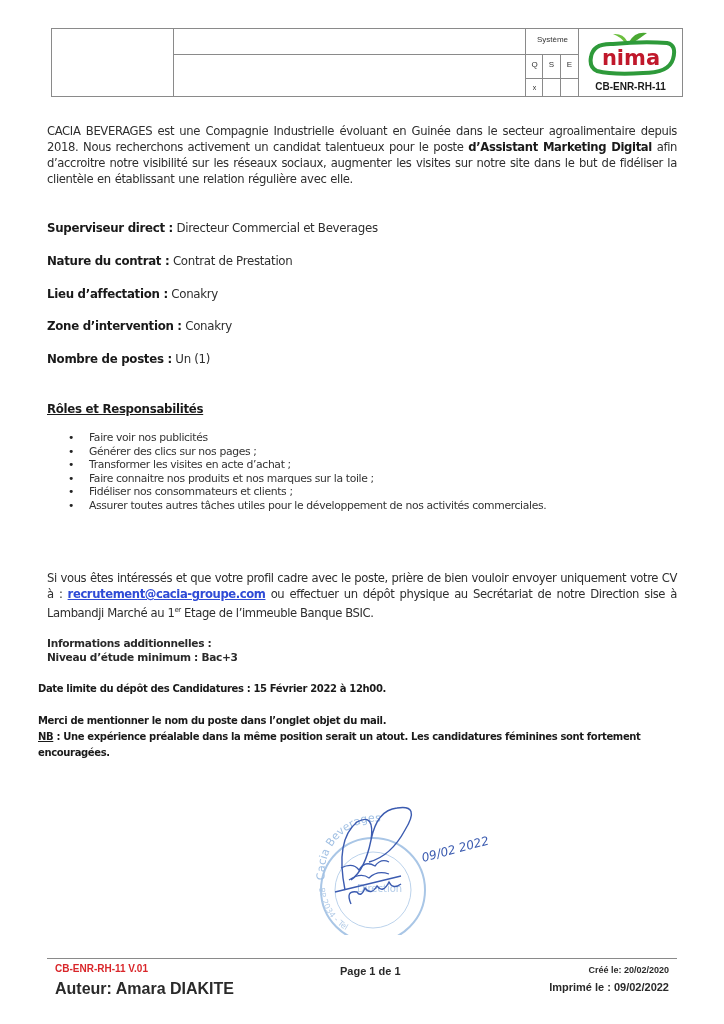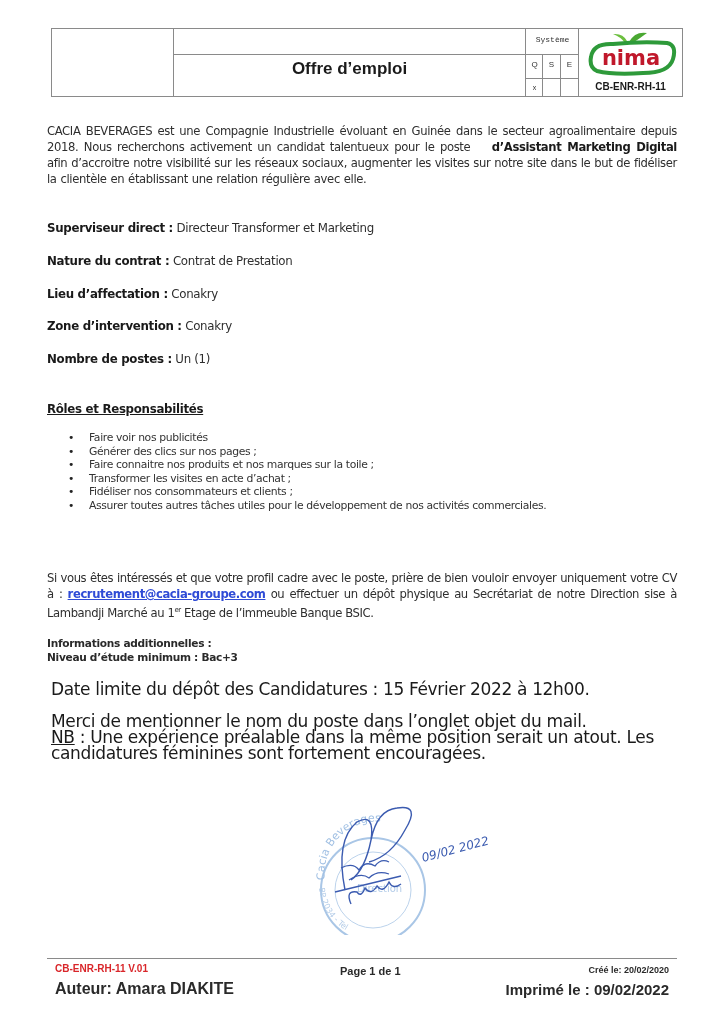--- a/index.html
+++ b/index.html
@@ -23,113 +23,110 @@
   .cacia-flower { position:absolute; left:88px; top:4px; width:20px; height:20px; }
   .cacia-bev { position:absolute; left:6px; top:29px; font-family:"Liberation Serif", serif;
                font-size:7.5px; font-weight:bold; color:#333; letter-spacing:0.2px; }
 
   .doc-title { position:absolute; left:0; right:0; top:4px; text-align:center;
                font-family:"Liberation Sans", sans-serif; font-weight:bold; font-size:13px; color:#1a1a1a; }
   .doc-sub { position:absolute; left:0; right:0; top:30px; text-align:center;
              font-family:"Liberation Sans", sans-serif; font-weight:bold; font-size:17px; color:#1a1a1a; }
 
   .sys-label { position:absolute; left:474px; width:53px; top:6px; text-align:center;
-               font-family:Liberation Mono, monospace; font-size:8px; color:#333; }
+               font-family:Liberation Sans, sans-serif; font-size:8px; color:#333; }
   .qse { position:absolute; top:31px; width:17px; text-align:center;
          font-family:"Liberation Sans", sans-serif; font-size:8px; color:#333; }
   .qse-x { position:absolute; top:55px; left:474px; width:17px; text-align:center;
            font-family:"Liberation Sans", sans-serif; font-size:7px; color:#333; }
 
   .nima { position:absolute; left:531px; top:2px; width:96px; height:46px; }
   .code { position:absolute; left:527px; right:0; top:52px; text-align:center;
           font-family:"Liberation Sans", sans-serif; font-weight:bold; font-size:10px; color:#1a1a1a; }
 
   
   .txt { position:absolute; left:47px; width:630px; font-family:"DejaVu Sans", sans-serif;
          font-size:11.6px; line-height:16px; color:#2e2e2e; }
   .intro { top:123px; text-align:justify; letter-spacing:-0.35px; word-spacing:0.5px; }
-  .intro b { color:#1a1a1a;margin-left:16px; }
+  .intro b { color:#1a1a1a; }
   .kv { position:absolute; left:47px; font-size:11.8px; color:#2e2e2e; letter-spacing:-0.3px; }
   .kv b { color:#1a1a1a; }
   .sect { position:absolute; left:47px; top:402px; font-size:11.8px; font-weight:bold;
           text-decoration:underline; color:#1a1a1a; letter-spacing:-0.3px; }
   .bullets { position:absolute; left:70px; top:431px; margin:0; padding:0; list-style:none;
              font-size:10.8px; line-height:13.6px; color:#333; letter-spacing:-0.35px; }
   .bullets li { position:relative; padding-left:19px; }
   .bullets li::before { content:"•"; position:absolute; left:-2px; top:0; color:#222; }
   .apply { top:570px; text-align:justify; letter-spacing:-0.4px; }
   .apply a { color:#2f4bd6; text-decoration:underline;font-weight:bold; }
   .apply sup { font-size:7px; }
   .small-b { position:absolute; left:47px; font-size:10.6px; font-weight:bold; color:#2a2a2a;
              letter-spacing:-0.3px; line-height:13.5px; }
-  .big-b { position:absolute; left:51px; font-size:17px; font-weight:normal; color:#1a1a1a;
+  .big-b { position:absolute; left:38px; font-size:10px; font-weight:bold; color:#1a1a1a;
            letter-spacing:-0.35px; line-height:16px; width:640px; }
   .big-b u { text-decoration:underline; }
 
   .signature { position:absolute; left:305px; top:800px; width:210px; height:135px; }
 
   
   .foot-line { position:absolute; left:47px; top:958px; width:630px; height:1px; background:#8a8a8a; }
   .foot { position:absolute; font-family:"Liberation Sans", sans-serif; font-size:9.5px; font-weight:bold; }
   .f-code { left:55px; top:963px; color:#d9262a; font-size:10px; }
   .f-author { left:55px; top:980px; color:#2a2a2a; font-size:16px; }
   .f-page { left:340px; top:965px; color:#2a2a2a; font-size:11px; }
   .f-created { right:55px; top:965px; color:#2a2a2a; font-size:9px; text-align:right; }
-  .f-printed { right:55px; top:981px; color:#2a2a2a; font-size:15px; text-align:center;margin-left:36px; }
+  .f-printed { right:55px; top:981px; color:#2a2a2a; font-size:11px; text-align:center;margin-left:36px; }
 </style>
 </head>
 <body>
 
 <div class="page">
 
   <div class="hdr">
     <div class="vline" style="left:121px"></div>
     <div class="vline" style="left:473px"></div>
     <div class="vline" style="left:526px"></div>
     <div class="vline" style="left:490px; top:25px"></div>
     <div class="vline" style="left:508px; top:25px"></div>
     <div class="hline" style="left:121px; width:405px; top:25px"></div>
     <div class="hline" style="left:473px; width:53px; top:49px"></div>
 
 
-    <div class="cell" style="left:122px; width:351px; top:0; height:69px;">
-      <div class="doc-sub">Offre d’emploi</div>
-    </div>
 
     <div class="sys-label">Système</div>
     <div class="qse" style="left:474px">Q</div>
     <div class="qse" style="left:491px">S</div>
     <div class="qse" style="left:509px">E</div>
     <div class="qse-x">x</div>
 
     <svg class="nima" viewBox="0 0 96 46">
       <path d="M44 10 Q40 2 30 3 Q38 6 42 12Z" fill="#6cbf3f"></path>
       <path d="M46 11 Q52 0 64 2 Q56 8 48 13Z" fill="#4aa832"></path>
       <path d="M8 26 Q10 12 30 13 Q60 10 84 12 Q94 14 90 28 Q86 42 60 42 Q30 44 14 40 Q6 36 8 26Z" fill="#ffffff" stroke="#2e9a3a" stroke-width="4"></path>
       <text x="48" y="34" text-anchor="middle" font-family="DejaVu Sans, sans-serif" font-weight="bold" font-size="21" fill="#c0182b">nima</text>
     </svg>
     <div class="code">CB-ENR-RH-11</div>
   </div>
 
   <div class="txt intro">
     <span>CACIA BEVERAGES est une Compagnie Industrielle évoluant en Guinée dans le secteur agroalimentaire depuis 2018. Nous recherchons activement un candidat talentueux pour le poste </span><b>d’Assistant Marketing Digital</b><span> afin d’accroitre notre visibilité sur les réseaux sociaux, augmenter les visites sur notre site dans le but de fidéliser la clientèle en établissant une relation régulière avec elle.</span>
   </div>
 
-  <div class="kv" style="top:221px"><b>Superviseur direct :</b><span> Directeur Transformer et Marketing</span></div>
+  <div class="kv" style="top:221px"><b>Superviseur direct :</b><span> Directeur Commercial et Beverages</span></div>
   <div class="kv" style="top:254px"><b>Nature du contrat :</b><span> Contrat de Prestation</span></div>
   <div class="kv" style="top:287px"><b>Lieu d’affectation :</b><span> Conakry</span></div>
   <div class="kv" style="top:319px"><b>Zone d’intervention :</b><span> Conakry</span></div>
   <div class="kv" style="top:352px"><b>Nombre de postes :</b><span> Un (1)</span></div>
 
   <div class="sect">Rôles et Responsabilités</div>
   <ul class="bullets">
     <li>Faire voir nos publicités</li>
     <li>Générer des clics sur nos pages ;</li>
+    <li>Transformer les visites en acte d’achat ;</li>
     <li>Faire connaitre nos produits et nos marques sur la toile ;</li>
-    <li>Transformer les visites en acte d’achat ;</li>
     <li>Fidéliser nos consommateurs et clients ;</li>
     <li>Assurer toutes autres tâches utiles pour le développement de nos activités commerciales.</li>
   </ul>
 
   <div class="txt apply">
     <span>Si vous êtes intéressés et que votre profil cadre avec le poste, prière de bien vouloir envoyer uniquement votre CV à : </span><a href="#">recrutement@cacia-groupe.com</a><span> ou effectuer un dépôt physique au Secrétariat de notre Direction sise à Lambandji Marché au 1</span><sup>er</sup><span> Etage de l’immeuble Banque BSIC.</span>
   </div>
 
   <div class="small-b" style="top:637px">Informations additionnelles :</div>
   <div class="small-b" style="top:651px">Niveau d’étude minimum : Bac+3</div>

